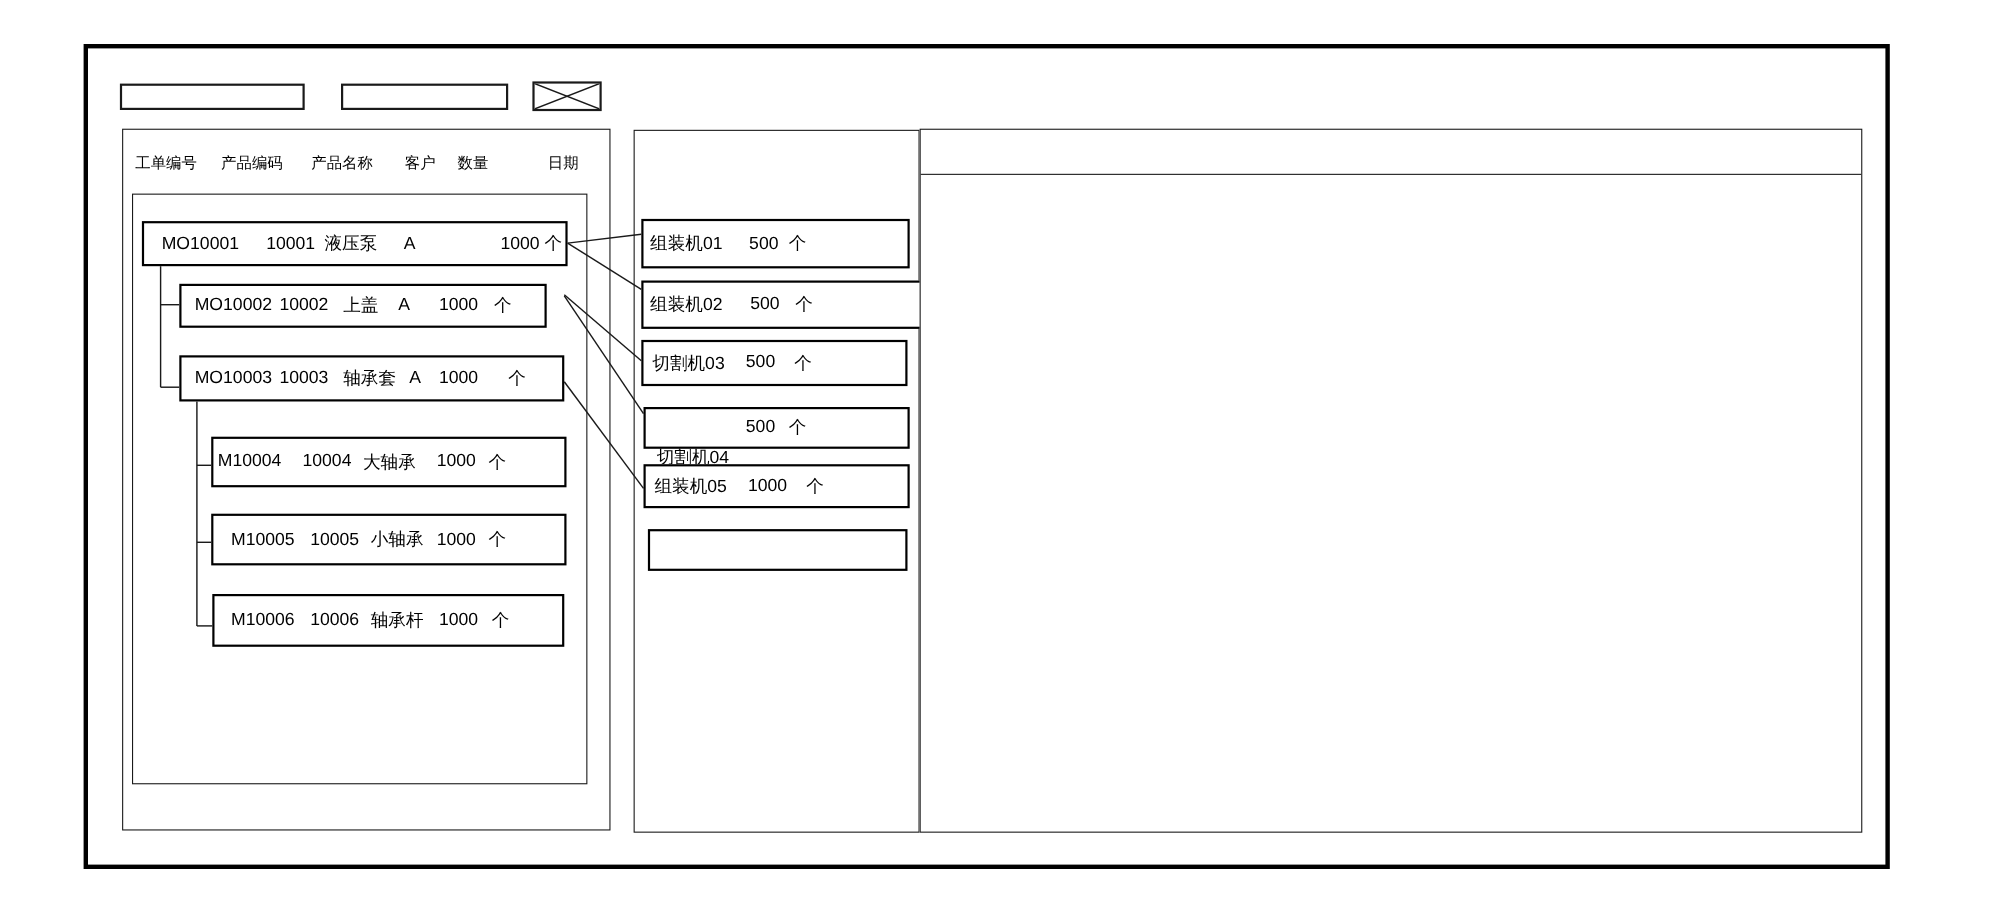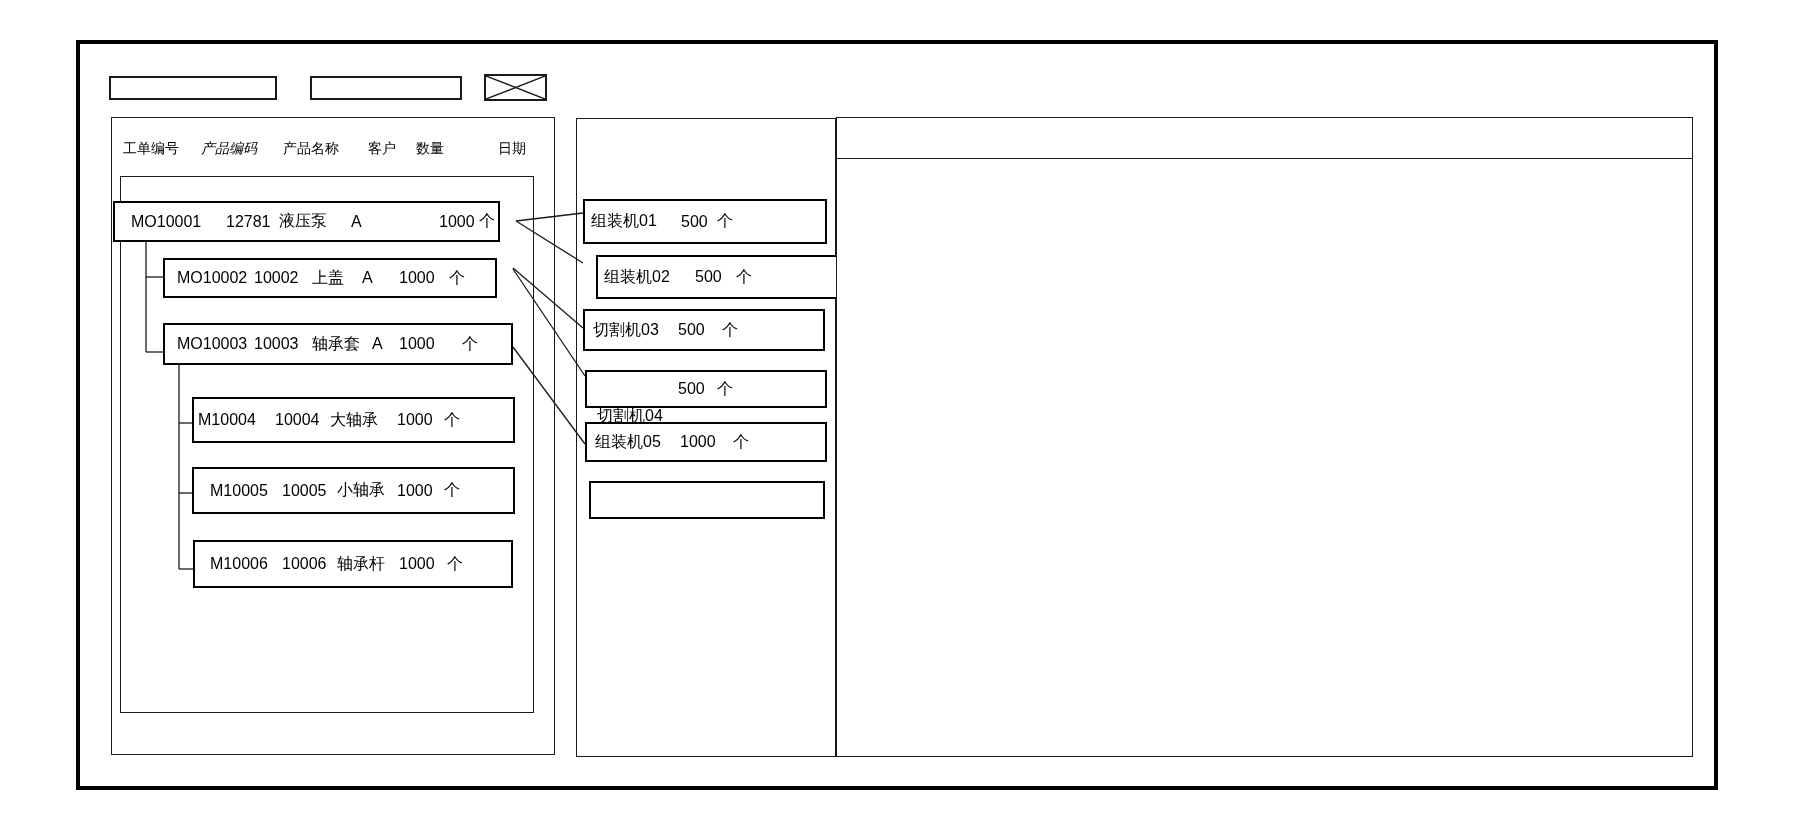--- a/index.html
+++ b/index.html
@@ -34,32 +34,32 @@
   <div class="abs rect" style="left:310px;top:76px;width:152px;height:24px;"></div>
   <div class="abs rect" style="left:484px;top:74px;width:63px;height:27px;">
     <svg width="59" height="23" viewBox="0 0 59 23" style="display:block;">
       <line class="xline" x1="0" y1="0" x2="59" y2="23"></line>
       <line class="xline" x1="59" y1="0" x2="0" y2="23"></line>
     </svg>
   </div>
 
   <div class="abs panel" style="left:111px;top:117px;width:444px;height:638px;">
     <span class="hdr" style="left:11px;top:22px;">工单编号</span>
-    <span class="hdr" style="left:89px;top:22px;font-style:italic;">产品编码</span>
+    <span class="hdr" style="left:89px;top:22px;">产品编码</span>
     <span class="hdr" style="left:171px;top:22px;">产品名称</span>
     <span class="hdr" style="left:256px;top:22px;">客户</span>
     <span class="hdr" style="left:304px;top:22px;">数量</span>
     <span class="hdr" style="left:386px;top:22px;">日期</span>
   </div>
 
   <div class="abs innerbox" style="left:120px;top:176px;width:414px;height:537px;"></div>
 
-  <div class="abs node" style="left:113px;top:201px;width:387px;height:41px;">
+  <div class="abs node" style="left:129px;top:201px;width:387px;height:41px;">
     <span class="c" style="left:16px;">MO10001</span>
-    <span class="c" style="left:111px;">12781</span>
+    <span class="c" style="left:111px;">10001</span>
     <span class="c" style="left:164px;">液压泵</span>
     <span class="c" style="left:236px;">A</span>
     <span class="c" style="left:324px;">1000</span>
     <span class="c" style="left:364px;">个</span>
   </div>
 
   <div class="abs node" style="left:163px;top:258px;width:334px;height:40px;">
     <span class="c" style="left:12px;">MO10002</span>
     <span class="c" style="left:89px;">10002</span>
     <span class="c" style="left:147px;">上盖</span>
@@ -103,21 +103,21 @@
 
   <div class="abs panel" style="left:576px;top:118px;width:260px;height:639px;">
     <div class="dot"></div>
   </div>
 
   <div class="abs mnode" style="left:583px;top:199px;width:244px;height:45px;">
     <span class="c" style="left:6px;">组装机01</span>
     <span class="c" style="left:96px;">500</span>
     <span class="c" style="left:132px;">个</span>
   </div>
-  <div class="abs mnode" style="left:596px;top:255px;width:288px;height:44px;">
+  <div class="abs mnode" style="left:583px;top:255px;width:288px;height:44px;">
     <span class="c" style="left:6px;">组装机02</span>
     <span class="c" style="left:97px;">500</span>
     <span class="c" style="left:138px;">个</span>
   </div>
   <div class="abs mnode" style="left:583px;top:309px;width:242px;height:42px;">
     <span class="c" style="left:8px;">切割机03</span>
     <span class="c" style="left:93px;">500</span>
     <span class="c" style="left:137px;">个</span>
   </div>
   <div class="abs mnode" style="left:585px;top:370px;width:242px;height:38px;">

